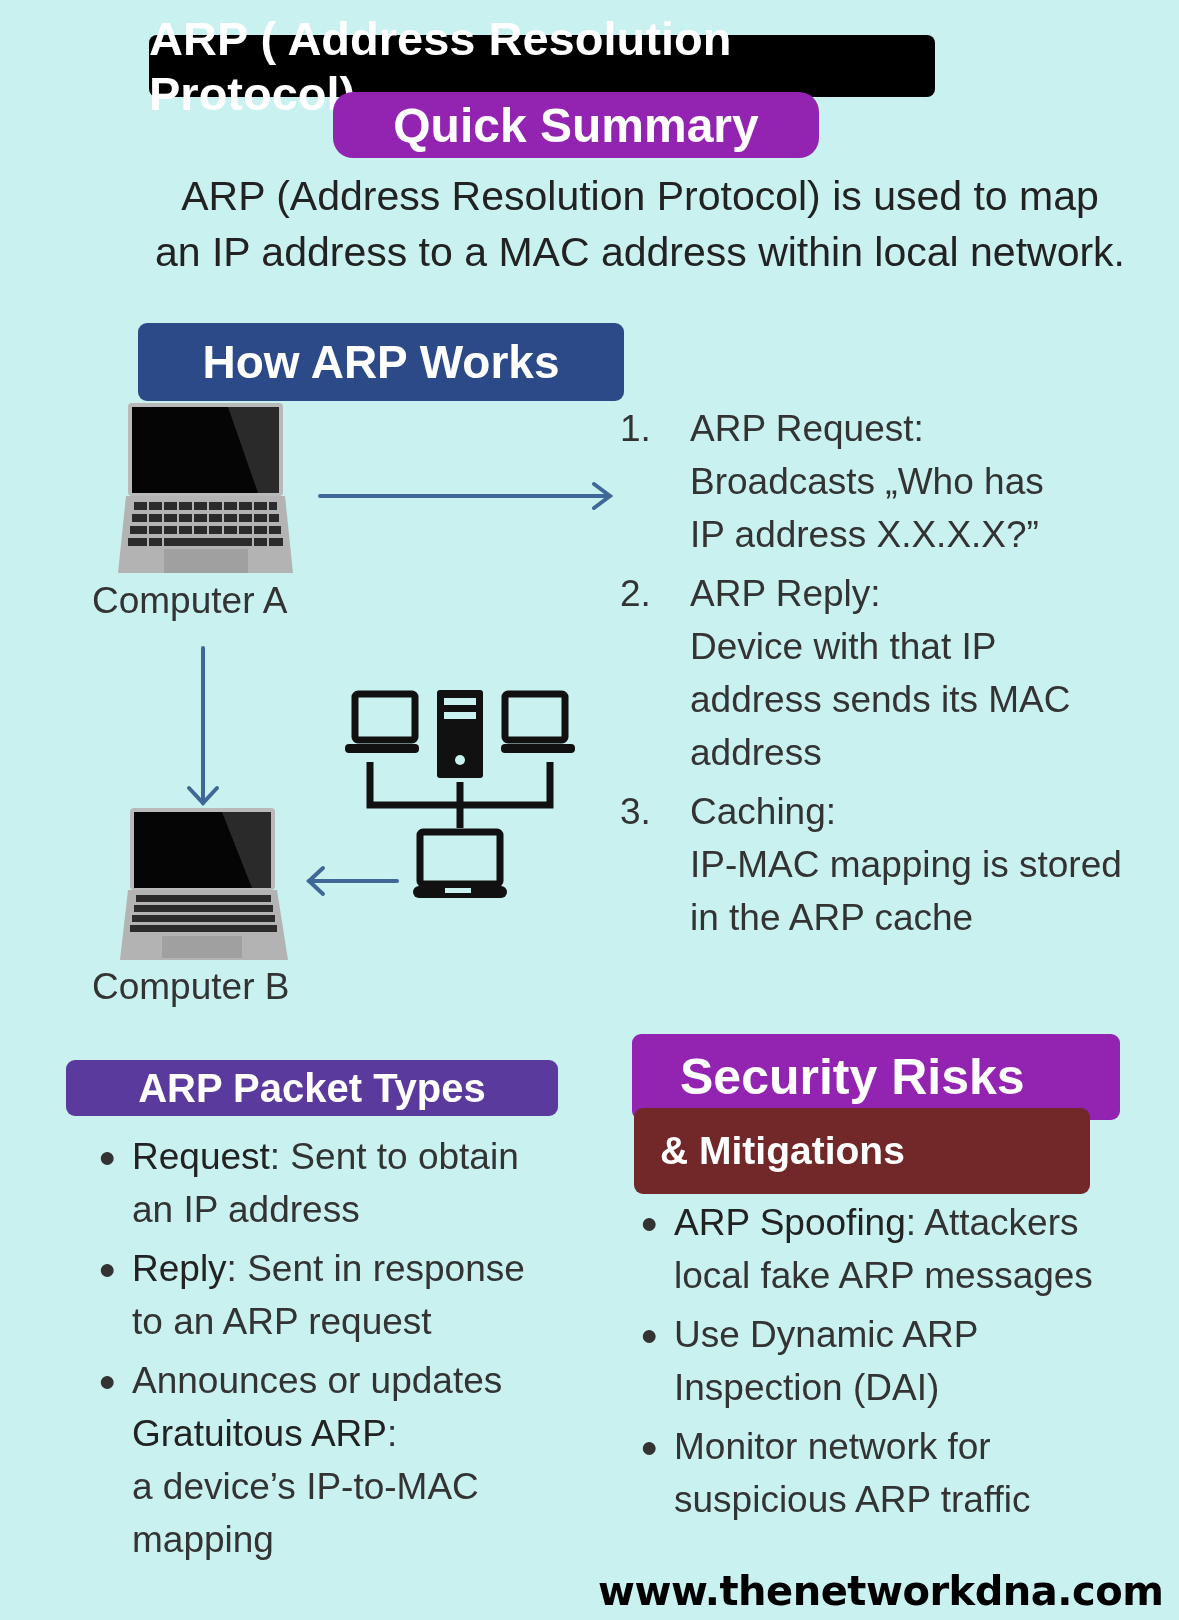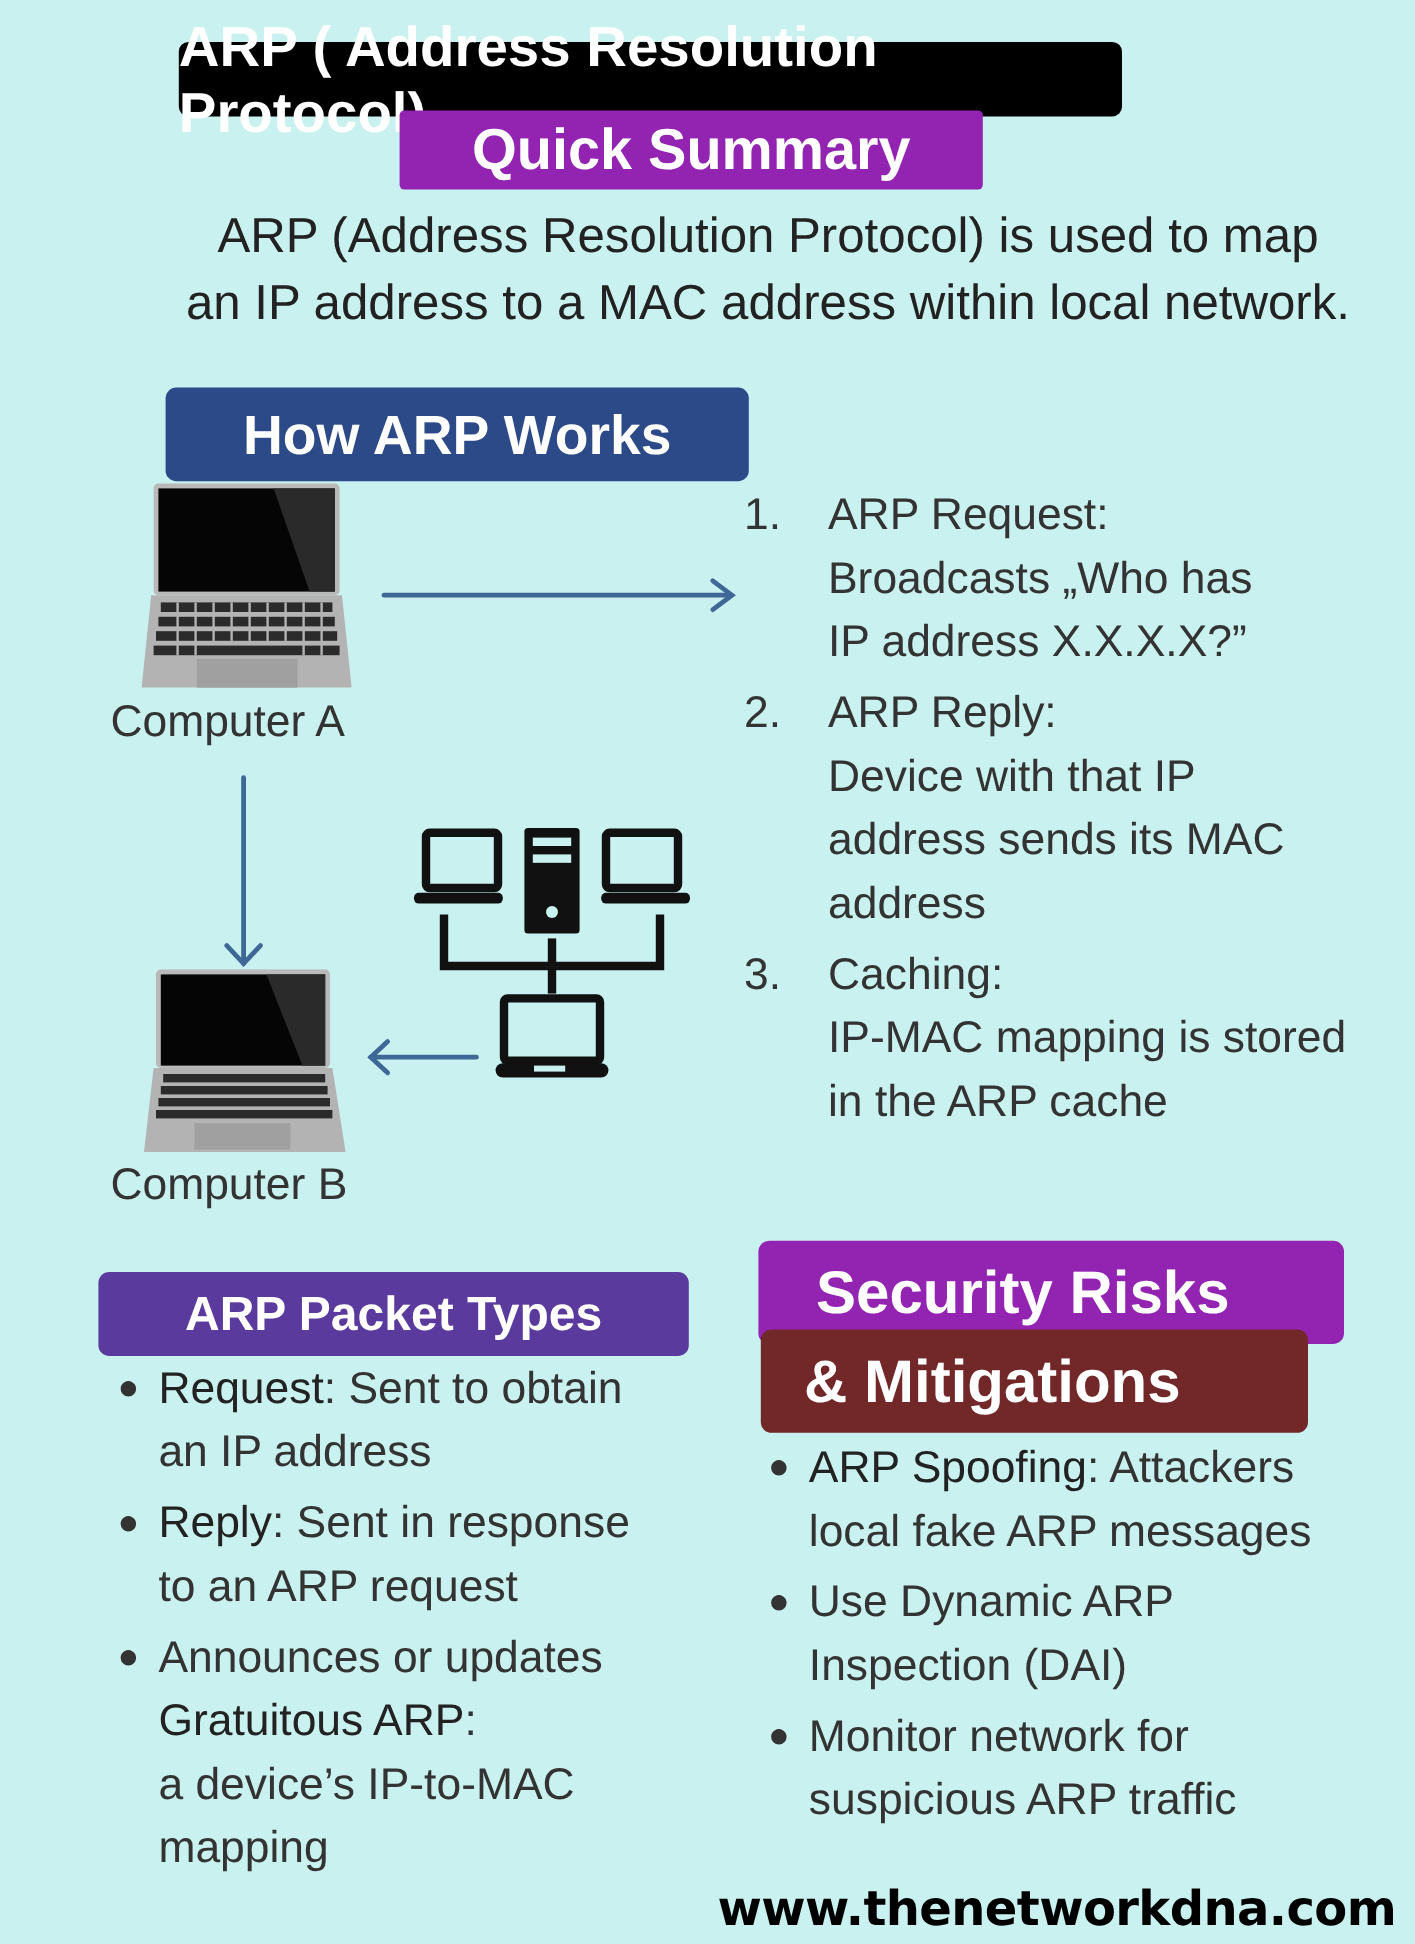--- a/index.html
+++ b/index.html
@@ -13,37 +13,37 @@
   .title-bar {
     left:117px; top:35px; width:786px; height:62px;
     background:#000; border-radius:8px;
     color:#fff; font-weight:bold; font-size:47px;
     display:flex; align-items:center; justify-content:center;
     letter-spacing:0px;
     margin-left:32px;
   }
   .subtitle-bar {
     left:333px; top:92px; width:486px; height:66px;
-    background:#9324b2; border-radius:4px;
+    background:#9324b2; border-radius:20px;
     color:#fff; font-weight:bold; font-size:48px;
     display:flex; align-items:center; justify-content:center;
   }
   .intro {
     left:105px; top:168px; width:1070px;
     font-size:41px; line-height:56px; text-align:center; color:#222;
   }
   .section-head {
     color:#fff; font-weight:bold;
     display:flex; align-items:center; justify-content:center;
     border-radius:9px;
   }
   .how-head { left:102px; top:323px; width:486px; height:78px; background:#2c4a87; font-size:46px;margin-left:36px; }
-  .packet-head { left:82px; top:1060px; width:492px; height:70px; background:#5b3a9e; font-size:40px; }
+  .packet-head { left:66px; top:1060px; width:492px; height:56px; background:#5b3a9e; font-size:40px; }
   .sec-head-1 { left:632px; top:1034px; width:488px; height:86px; background:#9324b2; font-size:50px; justify-content:flex-start; padding-left:48px; box-sizing:border-box; }
-  .sec-head-2 { left:634px; top:1108px; width:456px; height:86px; background:#722828; font-size:50px; justify-content:flex-start; padding-left:36px; box-sizing:border-box; }
+  .sec-head-2 { left:634px; top:1108px; width:456px; height:86px; background:#722828; font-size:39px; justify-content:flex-start; padding-left:26px; box-sizing:border-box; }
 
   .label-comp { font-size:37px; color:#333; }
   .steps { left:620px; top:402px; width:560px; font-size:37px; line-height:53px; color:#333; }
   .step { display:flex; margin-bottom:6px; }
   .step-num { width:70px; flex:none; }
   .step-body { flex:1; }
   .bullets { font-size:37px; line-height:53px; color:#333; }
   .bullet { display:flex; margin-bottom:6px; }
   .bullet-dot { width:34px; flex:none; font-size:30px; }
   .bullet-body b { font-weight:normal; color:#222; }

